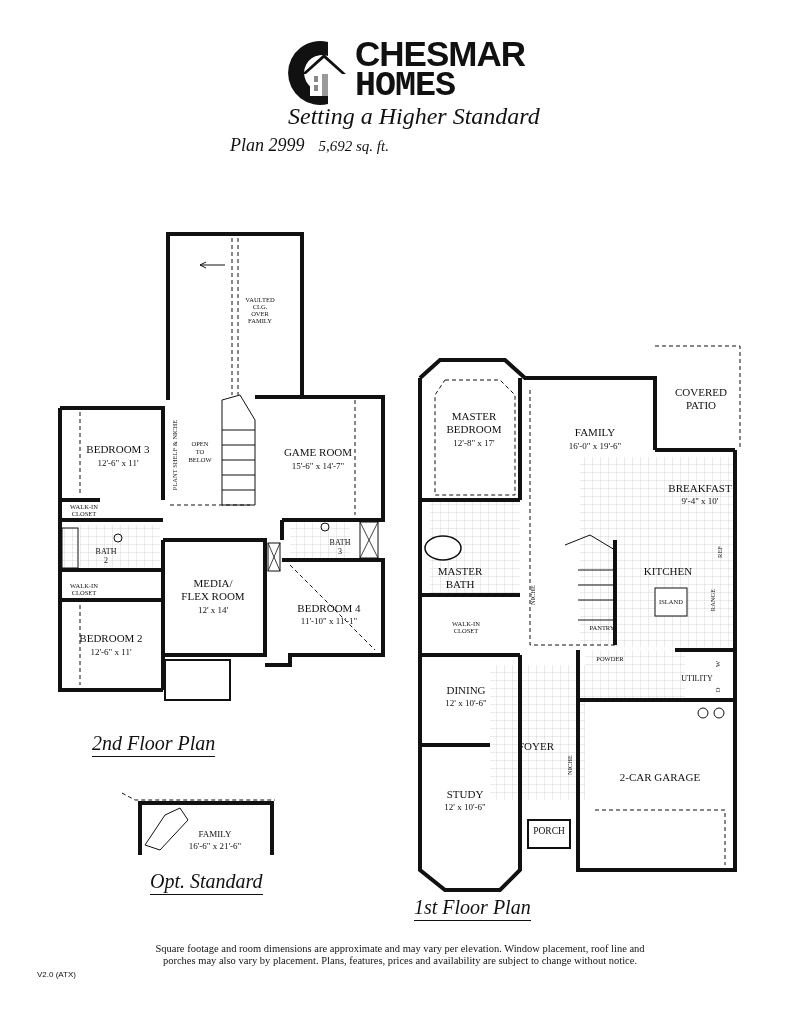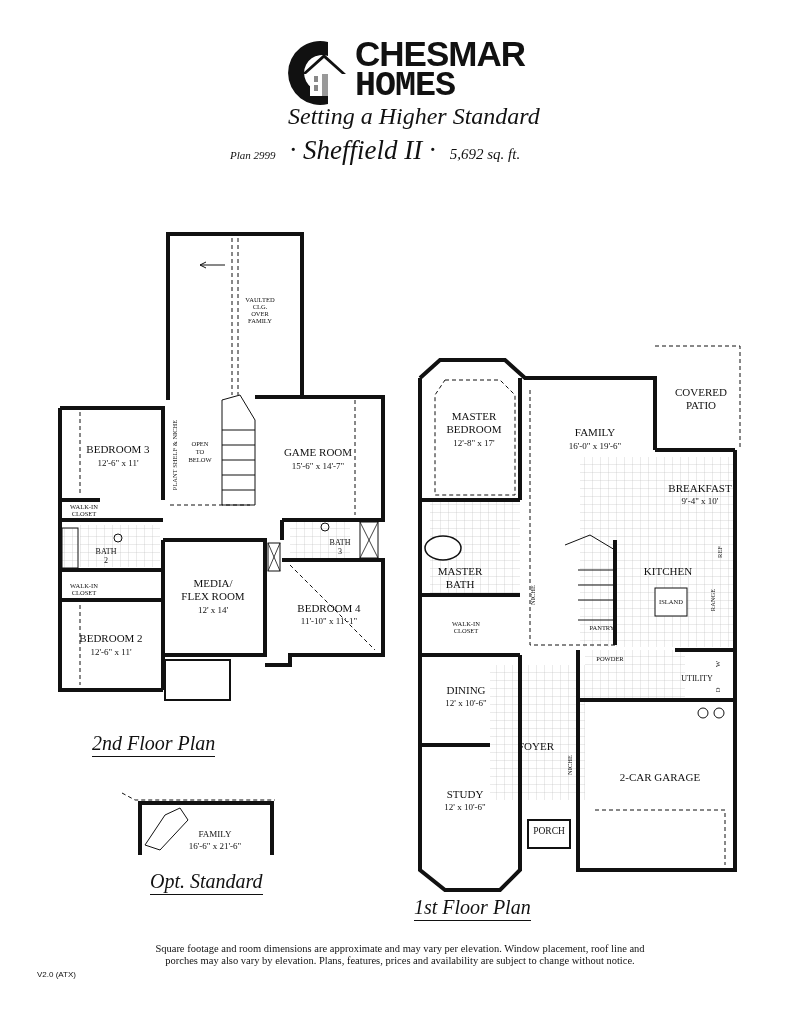--- a/index.html
+++ b/index.html
@@ -4,21 +4,21 @@
 <style>
   html, body { margin: 0; padding: 0; background: #ffffff; }
   body { width: 791px; height: 1024px; position: relative; overflow: hidden; font-family: "Liberation Serif", serif; color: #111; }
   .abs { position: absolute; }
   
   .logo-mark { left: 288px; top: 40px; width: 72px; height: 66px; }
   .brand-1 { left: 355px; top: 38px; font-family: "Liberation Sans", sans-serif; font-weight: 700; font-size: 35px; letter-spacing: -1px; line-height: 32px; }
   .brand-2 { left: 355px; top: 70px; font-family: Liberation Mono, monospace; font-weight: 900; font-size: 35px; letter-spacing: -1px; line-height: 32px; }
   .tagline { left: 288px; top: 103px; font-style: italic; font-size: 24px; }
   .plan-line { left: 230px; top: 135px; width: 360px; display: flex; align-items: baseline; gap: 14px; font-style: italic; }
-  .plan-num { font-size: 11px; font-family: Liberation Serif, serif; }
+  .plan-num { font-size: 18px; font-family: Liberation Serif, serif; }
   .plan-name { font-size: 27px; }
   .plan-sqft { font-size: 15px; }
   
   svg.plan { position: absolute; left: 0; top: 0; }
   .room-label { font-family: "Liberation Serif", serif; font-size: 11px; text-anchor: middle; fill: #111; }
   .room-dim { font-family: "Liberation Serif", serif; font-size: 9px; text-anchor: middle; fill: #111; }
   .small-label { font-family: "Liberation Serif", serif; font-size: 6.5px; text-anchor: middle; fill: #111; }
   .floor-title { font-style: italic; font-size: 20px; border-bottom: 1.5px solid #111; padding-bottom: 1px; }
   .ft-2 { left: 67px; top: 732px; margin-left: 25px; }
   .ft-opt { left: 150px; top: 870px; }
@@ -35,21 +35,20 @@
   <rect x="22" y="32" width="20" height="24" fill="#fff"></rect>
   <rect x="26" y="36" width="4" height="6" fill="#888"></rect>
   <rect x="26" y="45" width="4" height="6" fill="#888"></rect>
   <rect x="34" y="34" width="6" height="22" fill="#999"></rect>
 </svg>
 <div class="abs brand-1">CHESMAR</div>
 <div class="abs brand-2">HOMES</div>
 <div class="abs tagline">Setting a Higher Standard</div>
 <div class="abs plan-line">
   <span class="plan-num">Plan 2999</span>
-  <span class="plan-name">· Sheffield II ·</span>
   <span class="plan-sqft">5,692 sq. ft.</span>
 </div>
 
 <svg class="plan" width="791" height="1024" viewBox="0 0 791 1024">
   <defs>
     <pattern id="tile" width="8" height="8" patternUnits="userSpaceOnUse">
       <path d="M8 0 L0 0 0 8" fill="none" stroke="#bbb" stroke-width="0.6"></path>
     </pattern>
   </defs>
   <g fill="none" stroke="#111" stroke-width="4">
@@ -187,15 +186,15 @@
   <text class="small-label" x="0" y="0" transform="translate(720 664) rotate(-90)">W</text>
   <text class="small-label" x="0" y="0" transform="translate(720 690) rotate(-90)">D</text>
 </svg>
 
 <div class="abs floor-title ft-2">2nd Floor Plan</div>
 <div class="abs floor-title ft-opt">Opt. Standard</div>
 <div class="abs floor-title ft-1">1st Floor Plan</div>
 
 <div class="abs disclaimer">
   <div>Square footage and room dimensions are approximate and may vary per elevation. Window placement, roof line and</div>
-  <div>porches may also vary by elevation. Plans, features, prices and availability are subject to change without notice.</div>
+  <div>porches may also vary by placement. Plans, features, prices and availability are subject to change without notice.</div>
 </div>
 <div class="abs version">V2.0  (ATX)</div>
 
 </body></html>

